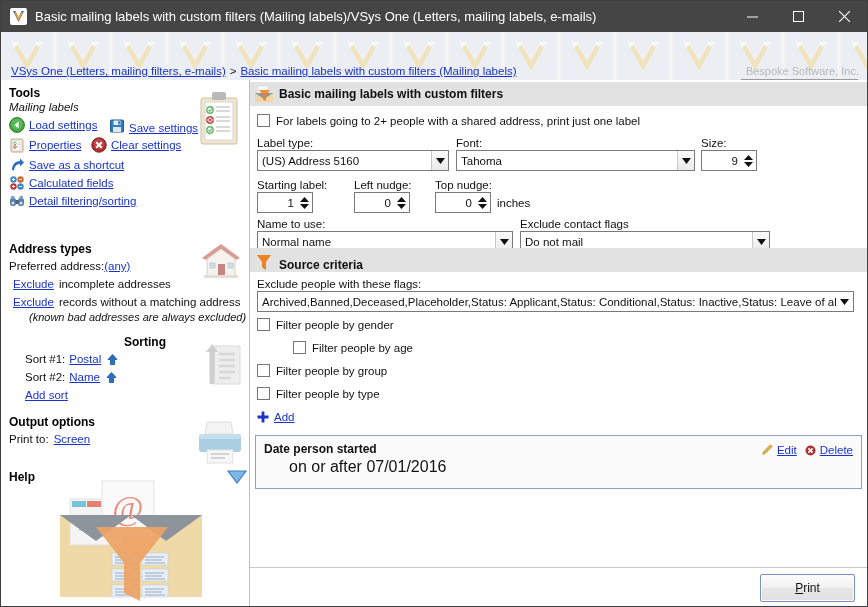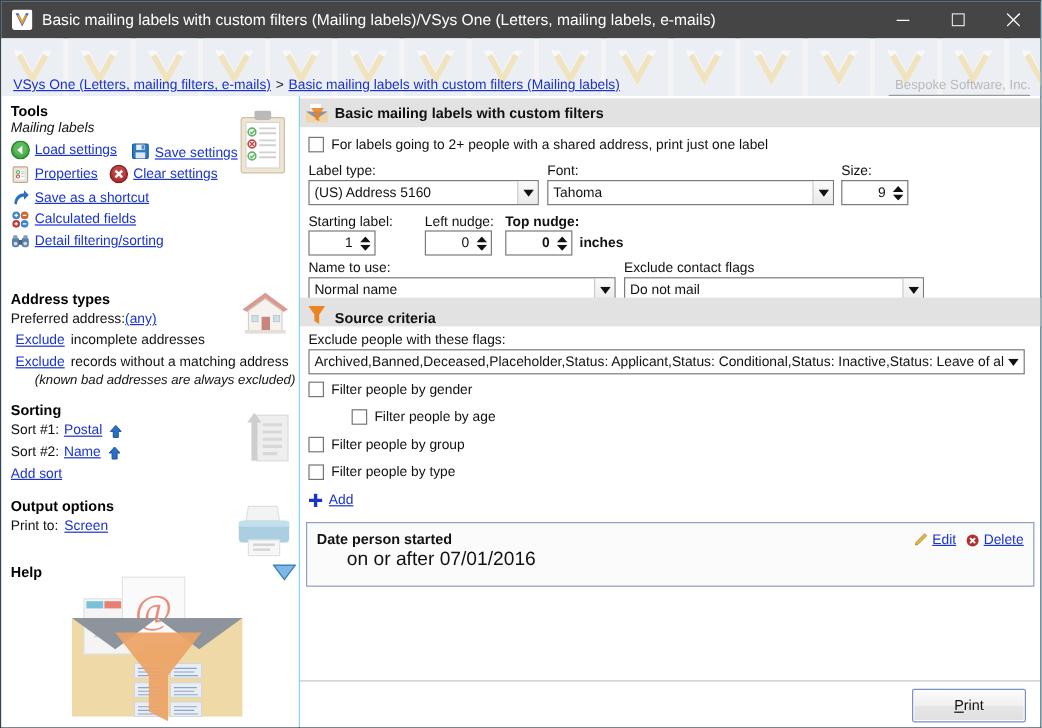--- a/index.html
+++ b/index.html
@@ -566,21 +566,21 @@
         <a href="#">Exclude</a>
         <span class="side-txt" style="margin-left:5px;">incomplete addresses</span>
       </div>
       <div class="side-row" style="margin-left:12px;">
         <a href="#">Exclude</a>
         <span class="side-txt" style="margin-left:5px;">records without a matching address</span>
       </div>
       <div class="side-note">(known bad addresses are always excluded)</div>
     </div>
 
-    <div style="position:absolute; left:0; top:255px; width:248px;">
+    <div style="position:absolute; left:16px; top:255px; width:248px;text-align:center;">
       <div class="side-head">Sorting</div>
       <div class="side-row">
         <span class="side-txt">Sort #1:</span>
         <a href="#" style="margin-left:4px;">Postal</a>
         <span style="margin-left:5px; display:flex;">
           <svg width="13" height="13" viewBox="0 0 13 13">
               <path d="M6.5 1.5 L11 6.5 L8.6 6.5 L8.6 11.5 L4.4 11.5 L4.4 6.5 L2 6.5 Z" fill="#2b6fc4" stroke="#1a4f96" stroke-width="0.8"></path>
             </svg>
         </span>
       </div>
@@ -693,21 +693,21 @@
           <svg width="9" height="5" viewBox="0 0 9 5">
               <path d="M4.5 0 L9 5 L0 5 Z" fill="#111"></path>
             </svg>
           <svg width="9" height="5" viewBox="0 0 9 5" style="margin-top:2px;">
               <path d="M0 0 L9 0 L4.5 5 Z" fill="#111"></path>
             </svg>
         </span>
       </div>
     </div>
 
-    <div style="position:absolute; left:171px; top:99px;font-weight:bold;">
+    <div style="position:absolute; left:185px; top:99px;">
       <div class="lbl">Top nudge:</div>
       <div style="display:flex; align-items:center; margin-top:1px;">
         <div class="spin" style="width:56px;">
           <span class="sv">0</span>
           <span class="sb">
             <svg width="9" height="5" viewBox="0 0 9 5">
                 <path d="M4.5 0 L9 5 L0 5 Z" fill="#111"></path>
               </svg>
             <svg width="9" height="5" viewBox="0 0 9 5" style="margin-top:2px;">
                 <path d="M0 0 L9 0 L4.5 5 Z" fill="#111"></path>

